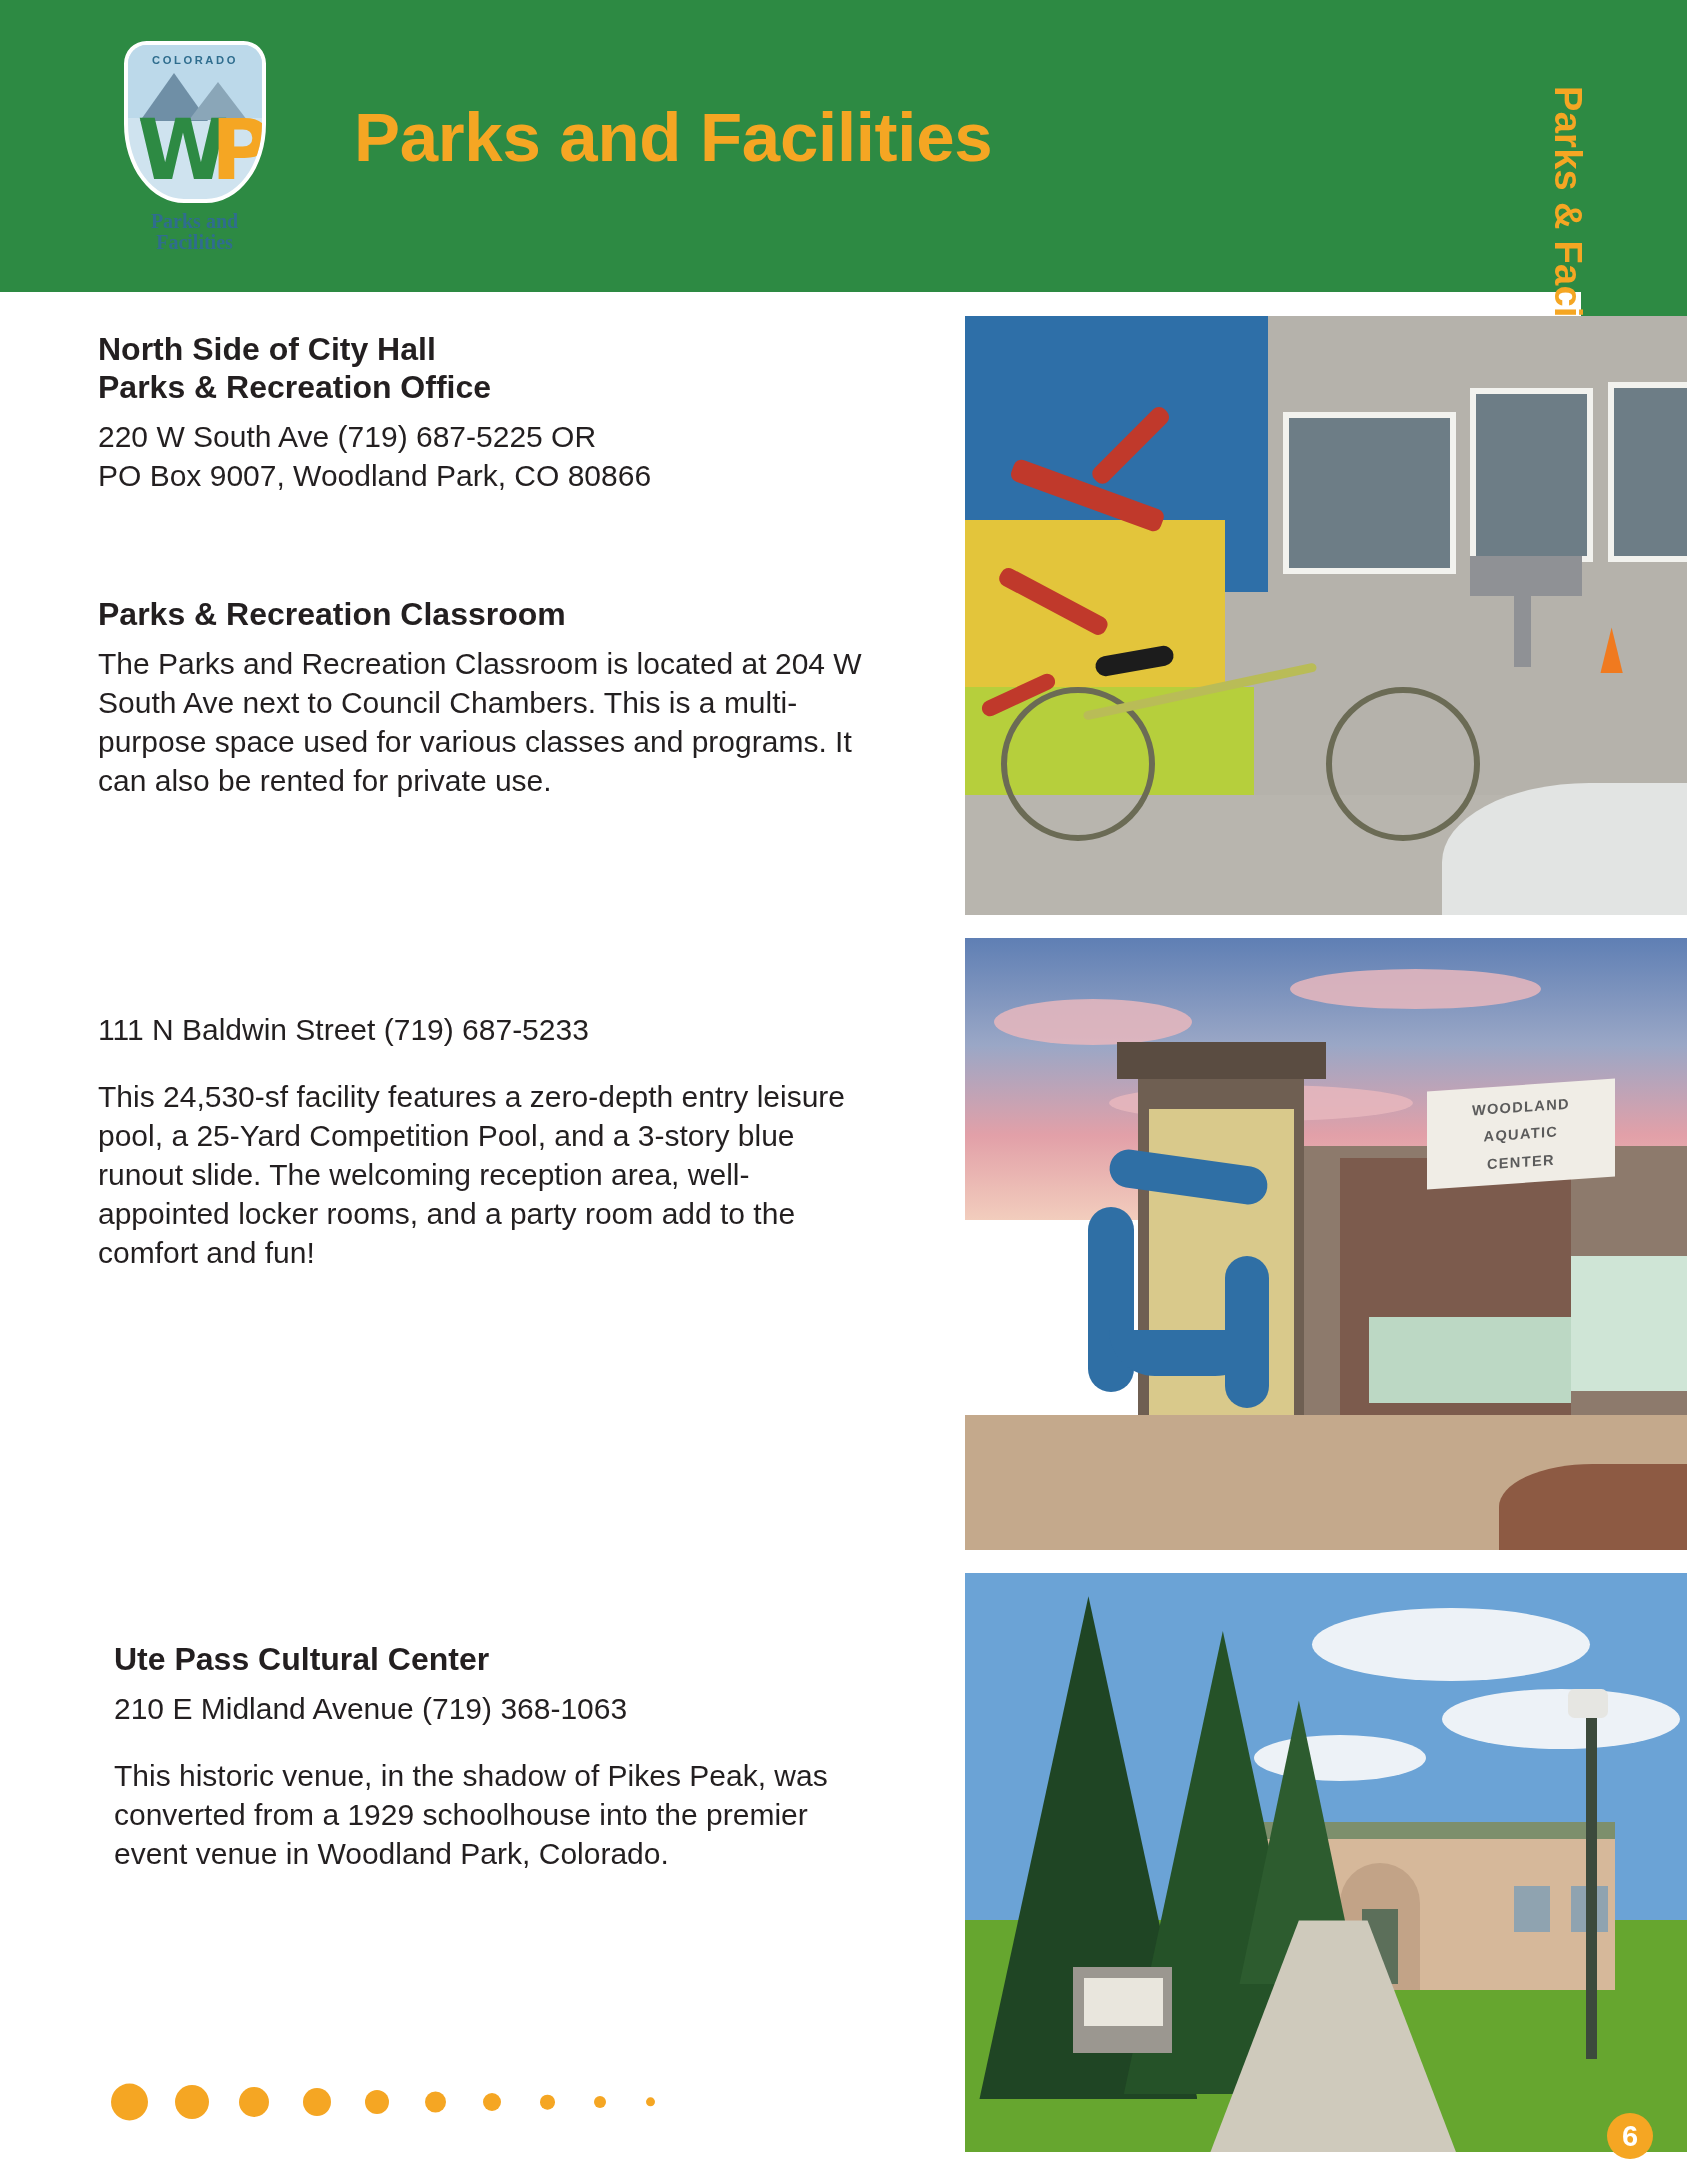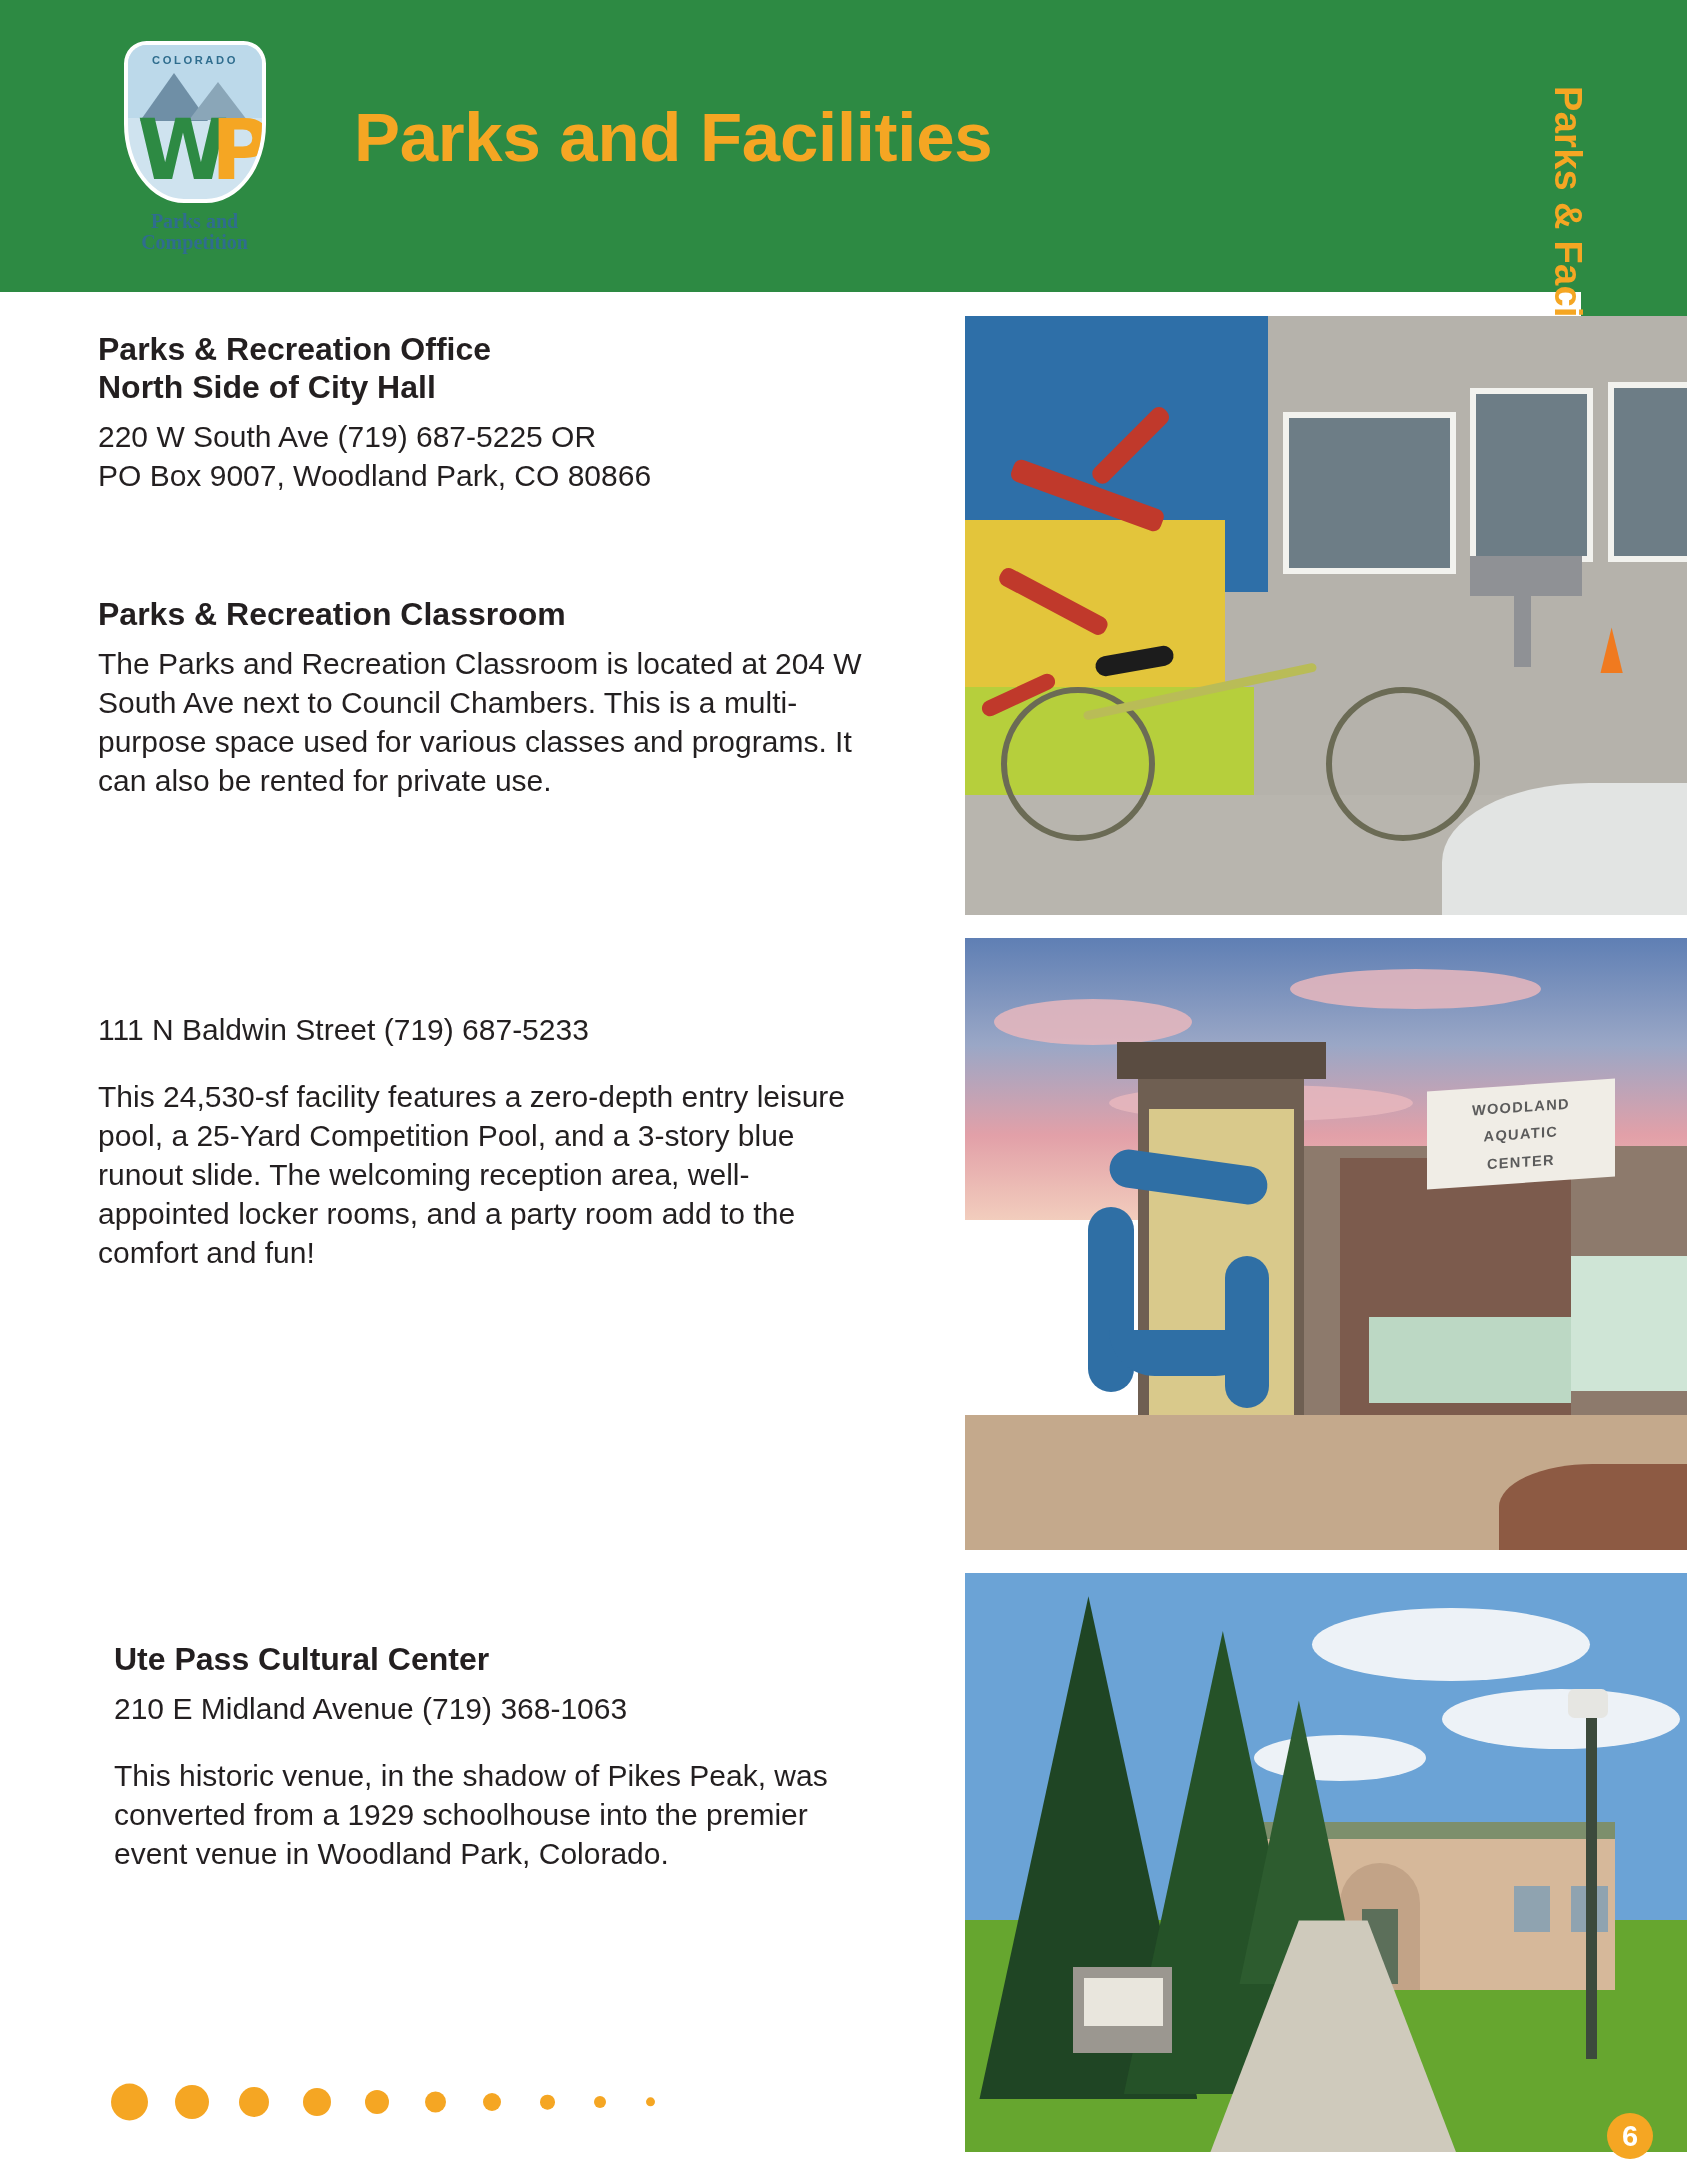--- a/index.html
+++ b/index.html
@@ -259,31 +259,31 @@
   <div class="logo-shield">
     <div class="logo-sky"></div>
     <div class="logo-mtn"></div>
     <div class="logo-mtn2"></div>
     <div class="logo-colorado">COLORADO</div>
     <div class="logo-w">W</div>
     <div class="logo-p">P</div>
   </div>
   <div class="logo-sub">
     <span>Parks and</span><br>
-    <span>Competition</span>
+    <span>Facilities</span>
   </div>
 </div>
 
 <div class="header-title">Parks and Facilities</div>
 
 <div class="text-col">
 
   <div class="sec-office">
+    <div class="blk-head">North Side of City Hall</div>
     <div class="blk-head">Parks &amp; Recreation Office</div>
-    <div class="blk-head">North Side of City Hall</div>
     <div class="gap-sm"></div>
     <div class="blk-body">220 W South Ave (719) 687-5225 OR</div>
     <div class="blk-body">PO Box 9007, Woodland Park, CO 80866</div>
   </div>
 
   <div class="sec-classroom">
     <div class="blk-head">Parks &amp; Recreation Classroom</div>
     <div class="gap-sm"></div>
     <div class="blk-body">The Parks and Recreation Classroom is located at 204 W South Ave next to Council Chambers. This is a multi-purpose space used for various classes and programs. It can also be rented for private use.</div>
   </div>

